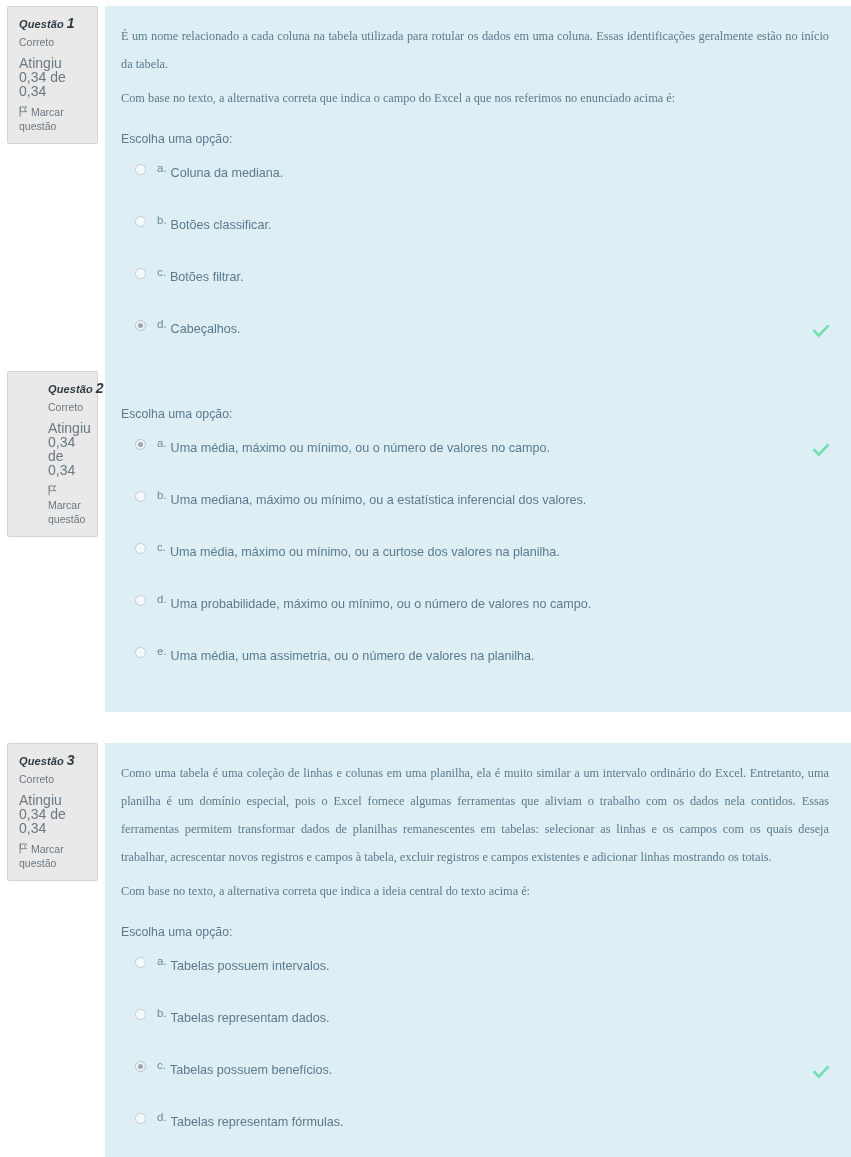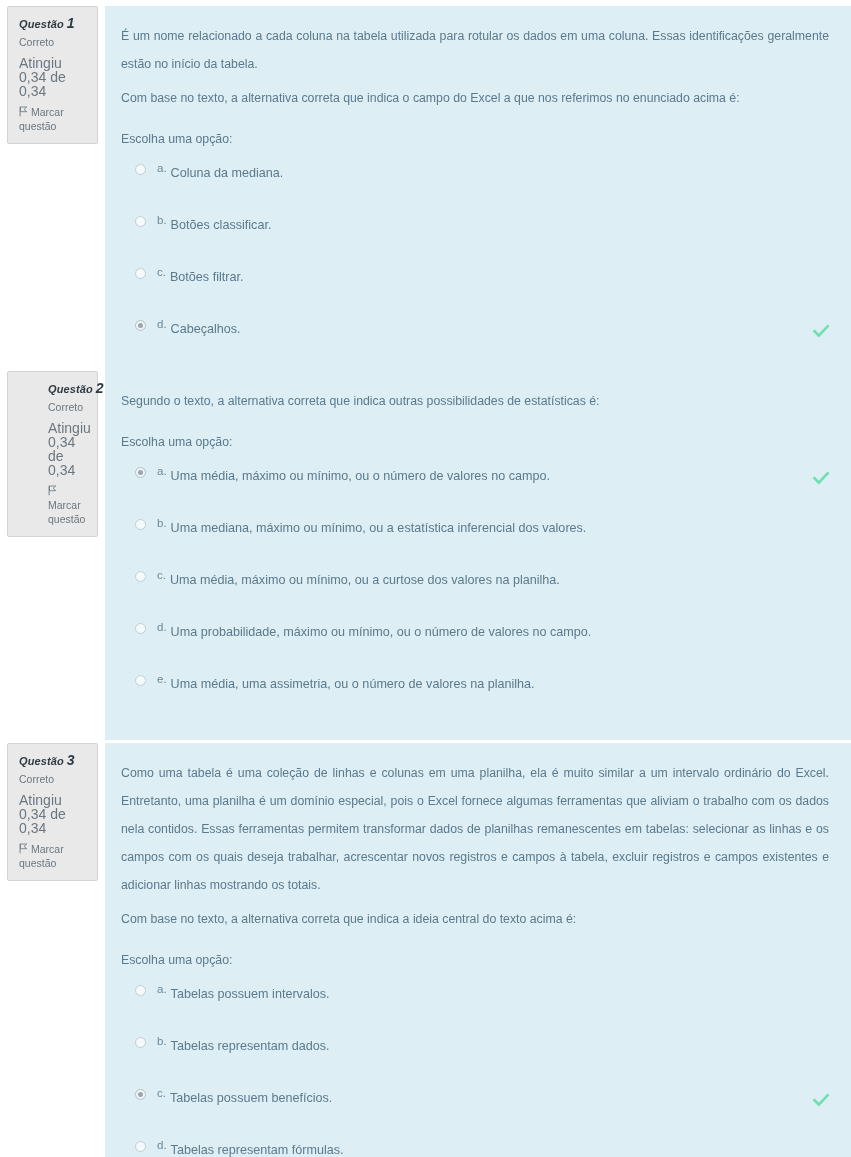--- a/index.html
+++ b/index.html
@@ -93,20 +93,21 @@
     background: #ddeef5;
     padding: 16px 22px 22px 16px;
   }
 
   .qtext {
     color: #5b7a8c;
     font-size: 12.3px;
     line-height: 28px;
     margin: 0 0 2px 0;
     text-align: justify;
+    font-family: Liberation Serif, serif;
   }
   .qtext.noj { text-align: left; }
   .qtext + .qtext { margin-top: 6px; }
 
   .answer-label {
     color: #5b7a8c;
     font-size: 12.3px;
     line-height: 20px;
     margin: 17px 0 6px 0;
   }
@@ -226,21 +227,20 @@
       <div class="info-box" style="min-height: 118px; padding-left: 40px;">
         <div class="info-title"><span>Questão</span><span class="qnum">2</span></div>
         <div class="info-state">Correto</div>
         <div class="info-grade">Atingiu 0,34 de 0,34</div>
         <div class="info-flag"><span class="flag-icon"><svg viewBox="0 0 10 12" width="9" height="11" aria-hidden="true">
               <path d="M1.2 0.6 L1.2 11.4" stroke="#6b7780" stroke-width="1" fill="none"></path>
               <path d="M1.6 1.0 L8.6 1.0 L5.6 3.6 L8.6 6.2 L1.6 6.2 Z" stroke="#6b7780" stroke-width="0.9" fill="none"></path>
             </svg></span><span>Marcar questão</span></div>
       </div>
       <div class="content-box" style="min-height: 334px;">
-        <p class="qtext noj">Segundo o texto, a alternativa correta que indica outras possibilidades de estatísticas é:</p>
         <div class="answer-label">Escolha uma opção:</div>
         <div class="options">
           <div class="option-row">
             <span class="radio checked"></span>
             <span class="opt-letter">a.</span>
             <span class="opt-text">Uma média, máximo ou mínimo, ou o número de valores no campo.</span>
             <span class="correct-tick"><svg viewBox="0 0 20 20" width="20" height="20" aria-hidden="true">
                 <path d="M3.5 10.2 L7.8 14.6 L16.6 5.4" stroke="#6fe0b0" stroke-width="2.6" fill="none" stroke-linecap="square" stroke-linejoin="miter"></path>
               </svg></span>
           </div>

